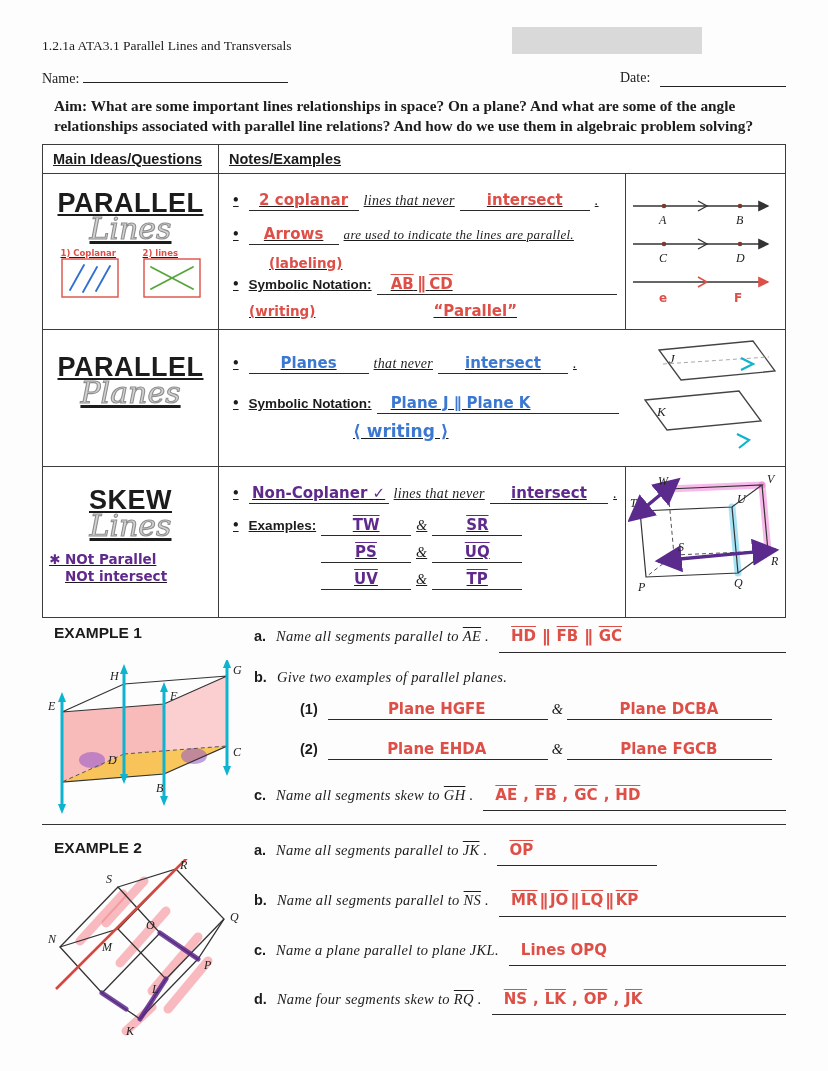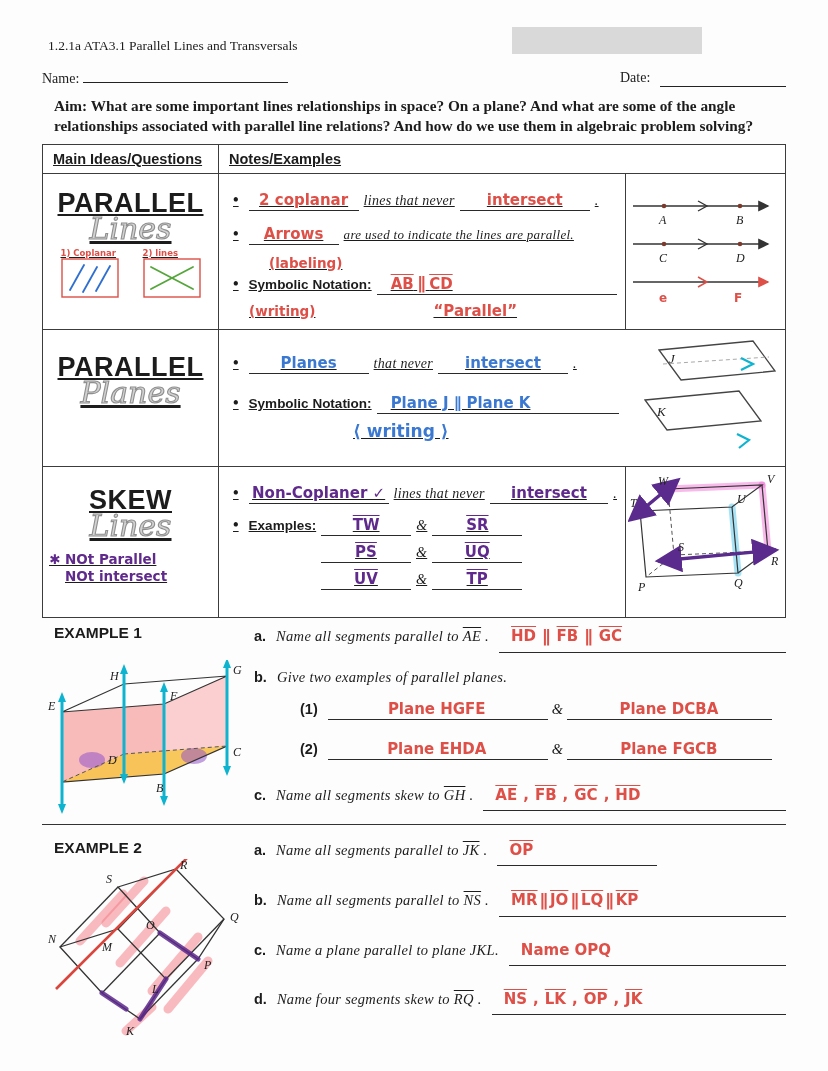--- a/index.html
+++ b/index.html
@@ -6,21 +6,21 @@
   html,body { width: 828px; height: 1071px; }
   body {
     background: #fdfdfd;
     font-family: "Liberation Serif", serif;
     color: #1c1c1c;
     position: relative;
     overflow: hidden;
   }
   .abs { position: absolute; }
 
-  .course-title { left: 48px; top: 38px; font-size: 13.5px; }
+  .course-title { left: 42px; top: 38px; font-size: 13.5px; }
   .redacted-box { left: 512px; top: 27px; width: 190px; height: 27px; background: #d9d9d9; }
 
   .name-row { left: 42px; top: 70px; width: 744px; font-size: 14px; height: 18px; }
   .nd-line { display: inline-block; border-bottom: 1px solid #222; height: 13px; vertical-align: baseline; }
   .name-line { width: 205px; margin-left: 4px; }
   .date-label { position: absolute; left: 578px; top: 0; }
   .date-line { position: absolute; left: 618px; top: 4px; width: 126px; }
 
   .aim { left: 54px; top: 96px; width: 736px; font-weight: bold; font-size: 15.3px; line-height: 1.3; }
 
@@ -496,21 +496,21 @@
           <span class="hw-ans seg">LQ</span>
           <span class="hw-ans" style="font-size:17px">∥</span>
           <span class="hw-ans seg">KP</span>
         </span>
       </div>
 
       <div class="qline mb24">
         <span class="qlabel">c.</span>
         <span class="qtext">Name a plane parallel to plane JKL.</span>
         <span class="ans-line">
-          <span class="hw-ans">Name OPQ</span>
+          <span class="hw-ans">Lines OPQ</span>
         </span>
       </div>
 
       <div class="qline">
         <span class="qlabel">d.</span>
         <span class="qtext">Name four segments skew to</span>
         <span class="qtext seg">RQ</span>
         <span class="qtext">.</span>
         <span class="ans-line">
           <span class="hw-ans seg">NS</span>

